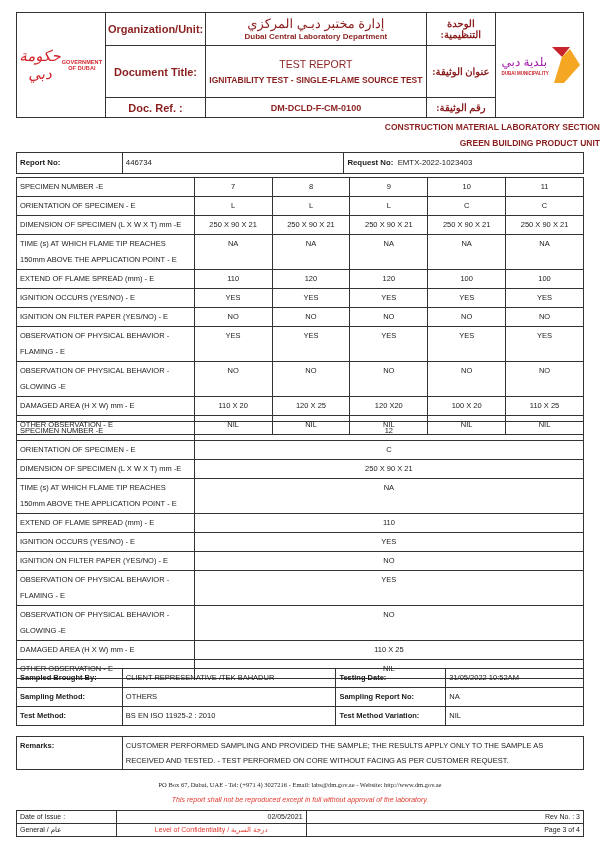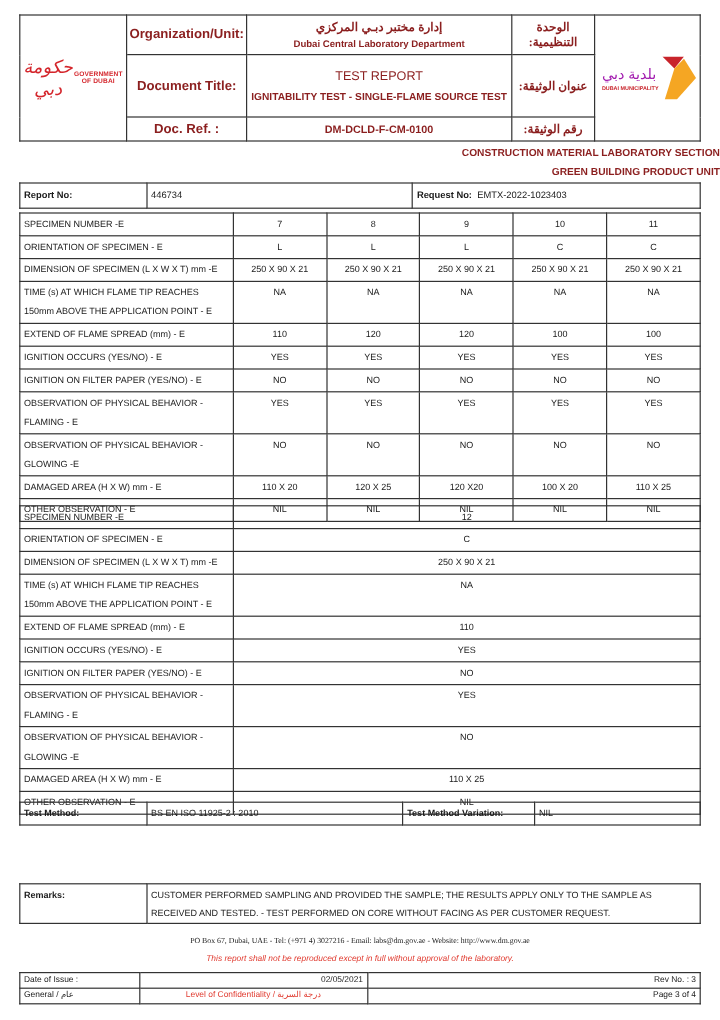--- a/index.html
+++ b/index.html
@@ -4,21 +4,21 @@
 <style>
   * { box-sizing: border-box; margin: 0; padding: 0; }
   html, body { width: 600px; height: 850px; background: #ffffff; overflow: hidden; }
   body { font-family: "Liberation Sans", sans-serif; color: #1a1a1a; position: relative; }
 
   
   .hdr { position: absolute; left: 16px; top: 12px; width: 568px; height: 105px; border: 1.5px solid #333; border-collapse: collapse; }
   .hdr td { border: 1px solid #333; font-size: 8.5px; text-align: center; vertical-align: middle; padding: 0 2px; }
   .hdr .lbl { font-weight: bold; color: #8b1f1f; font-size: 11px; }
   .hdr .ar-lbl { font-weight: bold; color: #8b1f1f; font-size: 10px; direction: rtl; font-family: Liberation Serif, serif; }
-  .hdr .ar-org { font-weight: bold; color: #8b1f1f; font-size: 10px; direction: rtl; display: block; line-height: 15px; }
+  .hdr .ar-org { font-weight: normal; color: #8b1f1f; font-size: 13px; direction: rtl; display: block; line-height: 15px; }
   .hdr .en-org { font-weight: bold; color: #8b1f1f; font-size: 8px; display: block; line-height: 12px; }
   .hdr .ttl { font-weight: normal; color: #8b1f1f; font-size: 10.5px; display: block; line-height: 16px; text-align: center; }
   .hdr .subttl { font-weight: bold; color: #8b1f1f; font-size: 8.5px; display: block; line-height: 16px; }
   .hdr .docref { font-weight: bold; color: #8b1f1f; font-size: 9px; }
 
   .logo-gov { display: flex; align-items: center; justify-content: center; }
   .logo-gov .ar { font-family: "DejaVu Serif", serif; color: #d4262c; font-size: 15px; font-style: italic; line-height: 18px; direction: rtl; }
   .logo-gov .en { color: #d4262c; font-size: 5.5px; font-weight: bold; letter-spacing: 0.1px; }
 
   .logo-dm { position: relative; width: 80px; height: 40px; margin: 0 auto; }
@@ -273,20 +273,32 @@
 
 <table class="grid" style="top:668px">
   <colgroup>
       <col style="width:106px">
       <col style="width:214px">
       <col style="width:110px">
       <col style="width:138px">
     </colgroup>
   <tbody id="t3">
       <tr>
+        <td class="b">Sampled Brought By:</td>
+        <td>CLIENT REPRESENATIVE /TEK BAHADUR</td>
+        <td class="b">Testing Date:</td>
+        <td>31/05/2022  10:52AM</td>
+      </tr>
+      <tr>
+        <td class="b">Sampling Method:</td>
+        <td>OTHERS</td>
+        <td class="b">Sampling Report No:</td>
+        <td>NA</td>
+      </tr>
+      <tr>
         <td class="b">Test Method:</td>
         <td>BS EN ISO 11925-2 : 2010</td>
         <td class="b">Test Method Variation:</td>
         <td>NIL</td>
       </tr>
     </tbody>
 </table>
 
 <table class="grid" style="top:736px">
   <colgroup>

